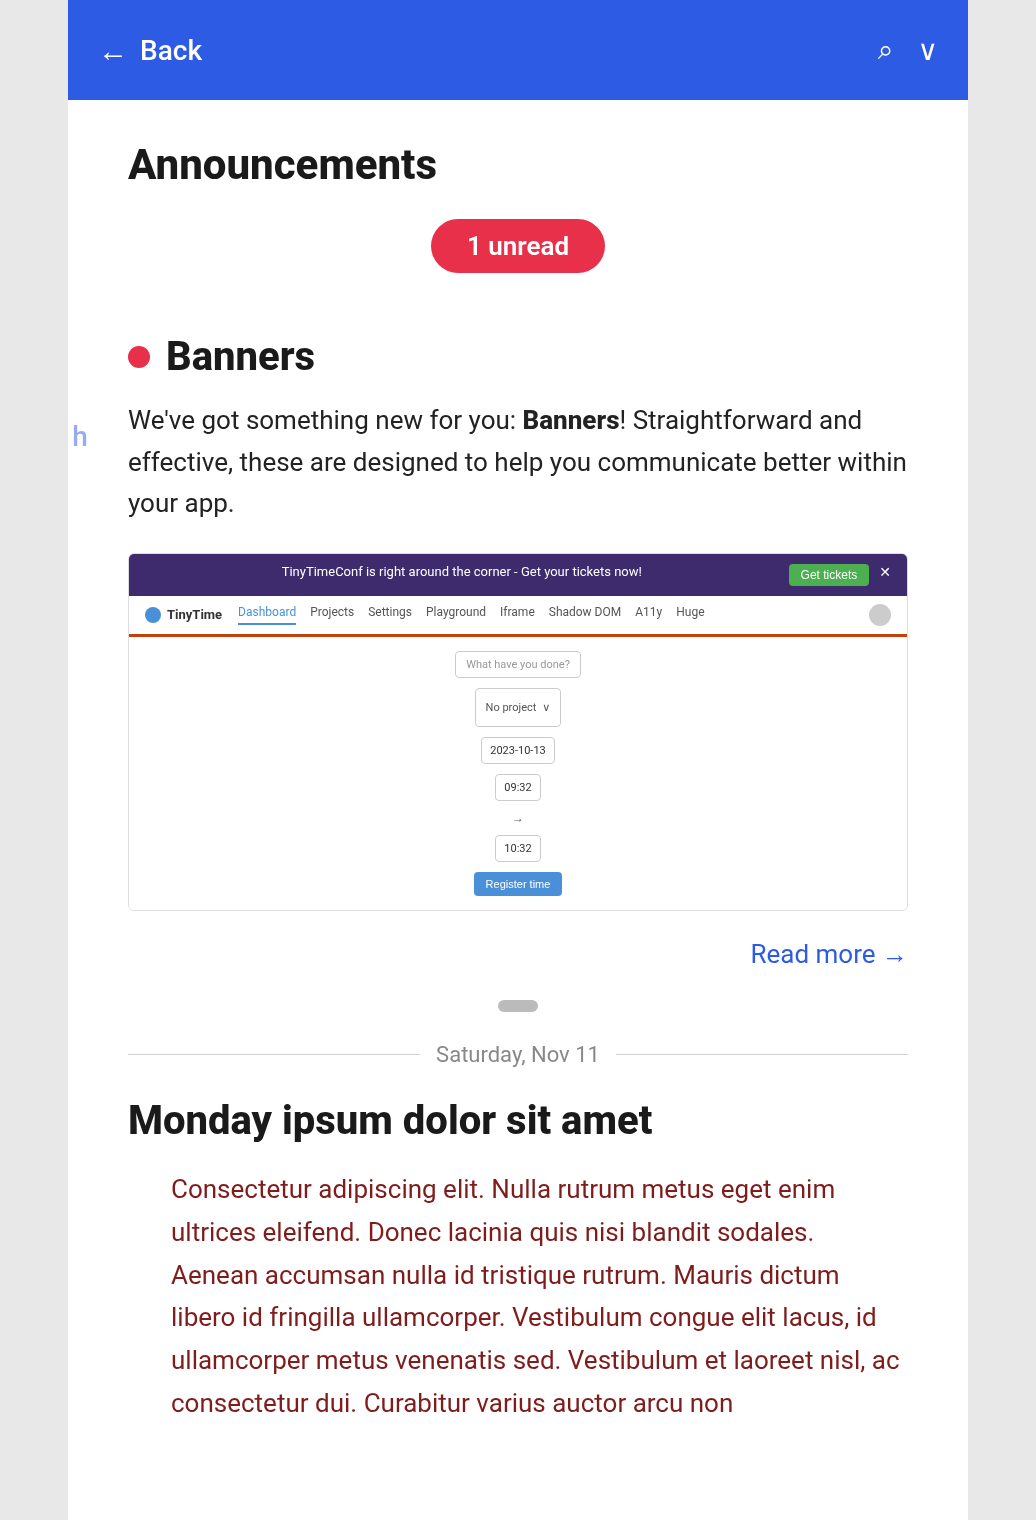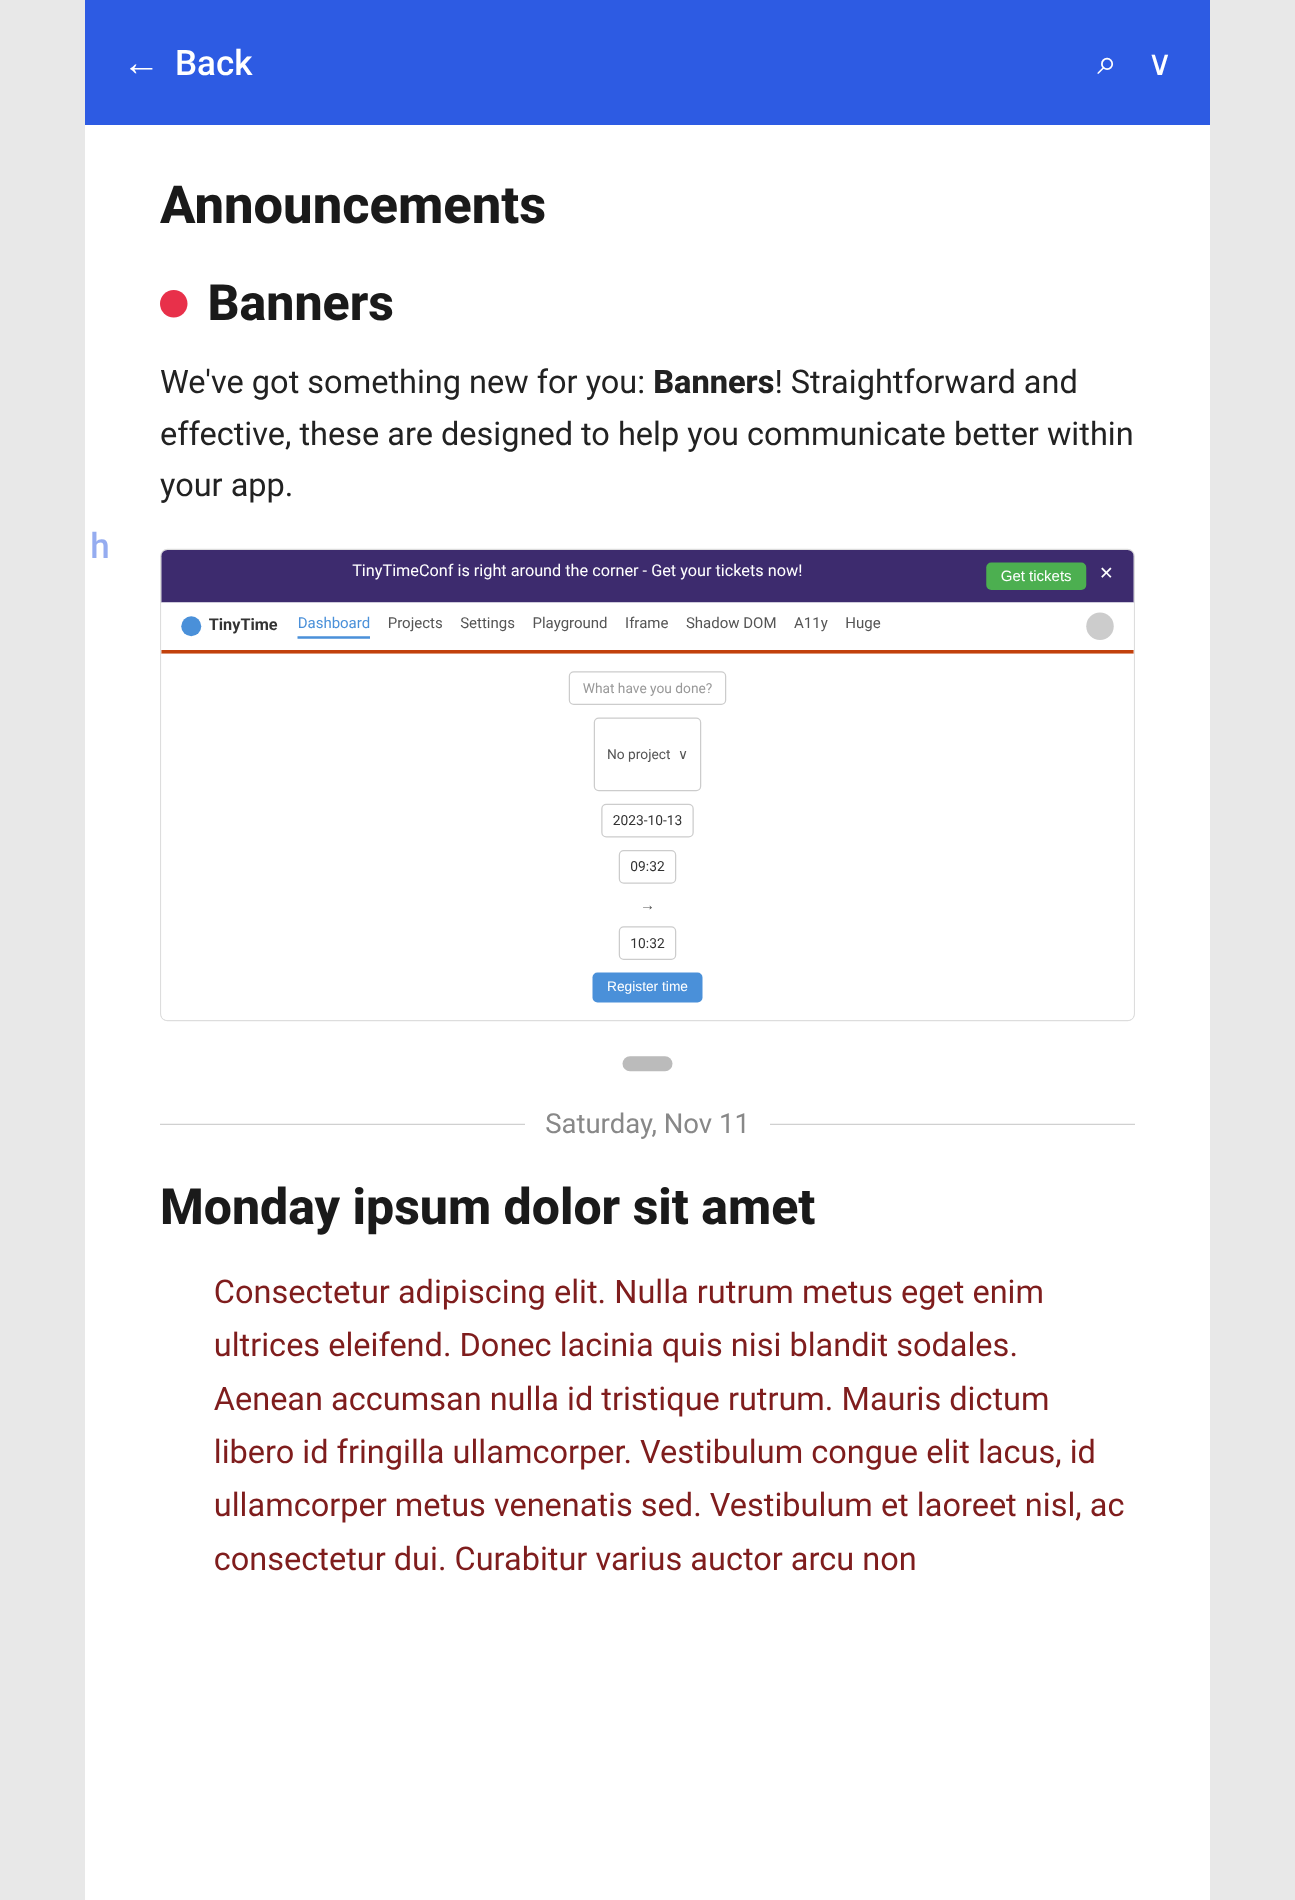--- a/index.html
+++ b/index.html
@@ -248,21 +248,21 @@
       border-radius: 4px;
       padding: 6px 10px;
       font-size: 11px;
       color: #999;
       flex: 2;
     }
 
     .app-select {
       border: 1px solid #ccc;
       border-radius: 4px;
-      padding: 22px 10px;
+      padding: 12px 10px;
       font-size: 11px;
       color: #555;
       display: flex;
       align-items: center;
       gap: 6px;
     }
 
     .app-date-field {
       border: 1px solid #ccc;
       border-radius: 4px;
@@ -355,20 +355,23 @@
     <div class="nav-right">
       <span class="nav-icon">⌕</span>
       <span class="nav-icon">∨</span>
     </div>
   </nav>
 
   <div class="main-content">
 
     <h1 class="page-title">Announcements</h1>
 
+    <div style="text-align: center; margin-bottom: 30px;">
+      <span class="unread-badge">1 unread</span>
+    </div>
 
 
     <div class="announcement-title">
       <div class="red-dot"></div>
       <h2 class="announcement-heading">Banners</h2>
     </div>
 
     <p class="announcement-body">
       <span>We've got something new for you: </span><strong>Banners</strong><span>! Straightforward and effective, these are designed to help you communicate better within your app.</span>
     </p>
@@ -409,20 +412,23 @@
           <span>∨</span>
         </div>
         <div class="app-date-field">2023-10-13</div>
         <div class="app-date-field">09:32</div>
         <span class="app-arrow">→</span>
         <div class="app-date-field">10:32</div>
         <button class="app-register-btn">Register time</button>
       </div>
     </div>
 
+    <div class="read-more">
+      <span class="read-more-link">Read more →</span>
+    </div>
 
     <div class="scroll-indicator">
       <div class="scroll-dot"></div>
     </div>
 
     <div class="date-divider">
       <span class="date-label">Saturday, Nov 11</span>
     </div>
 
     <h2 class="second-announcement-title">Monday ipsum dolor sit amet</h2>

